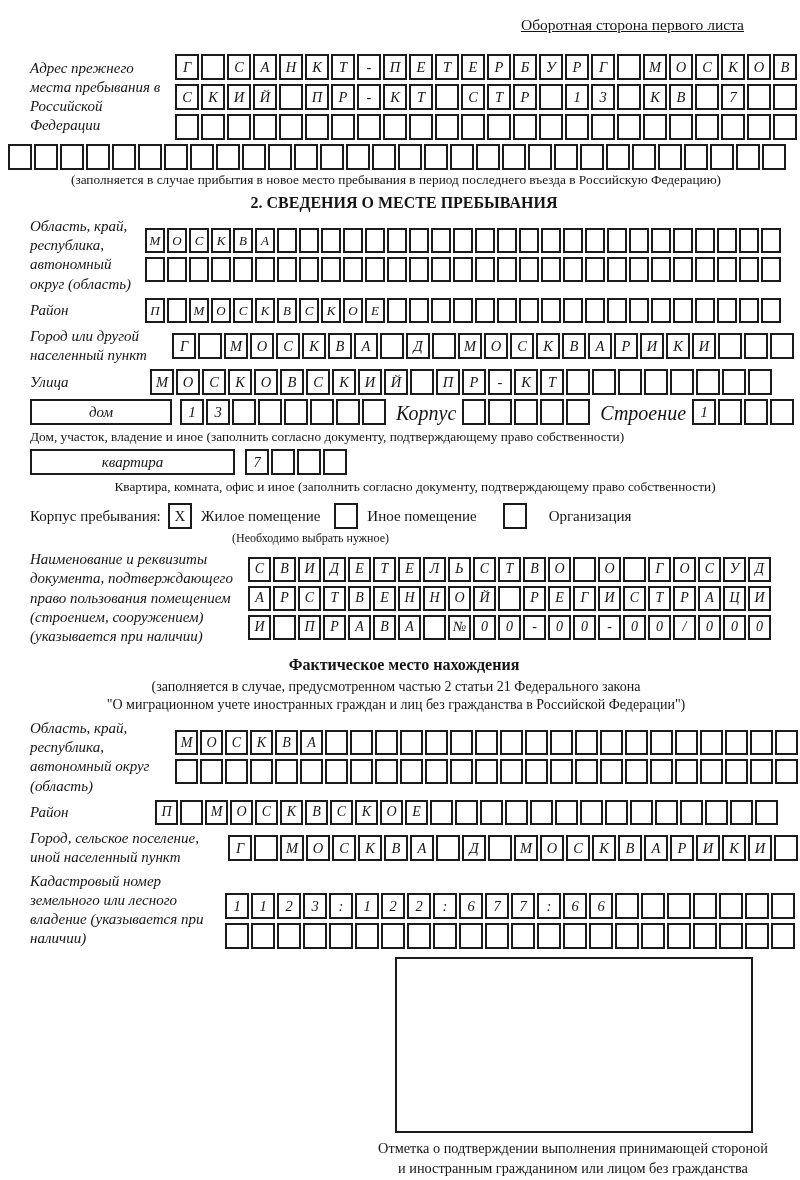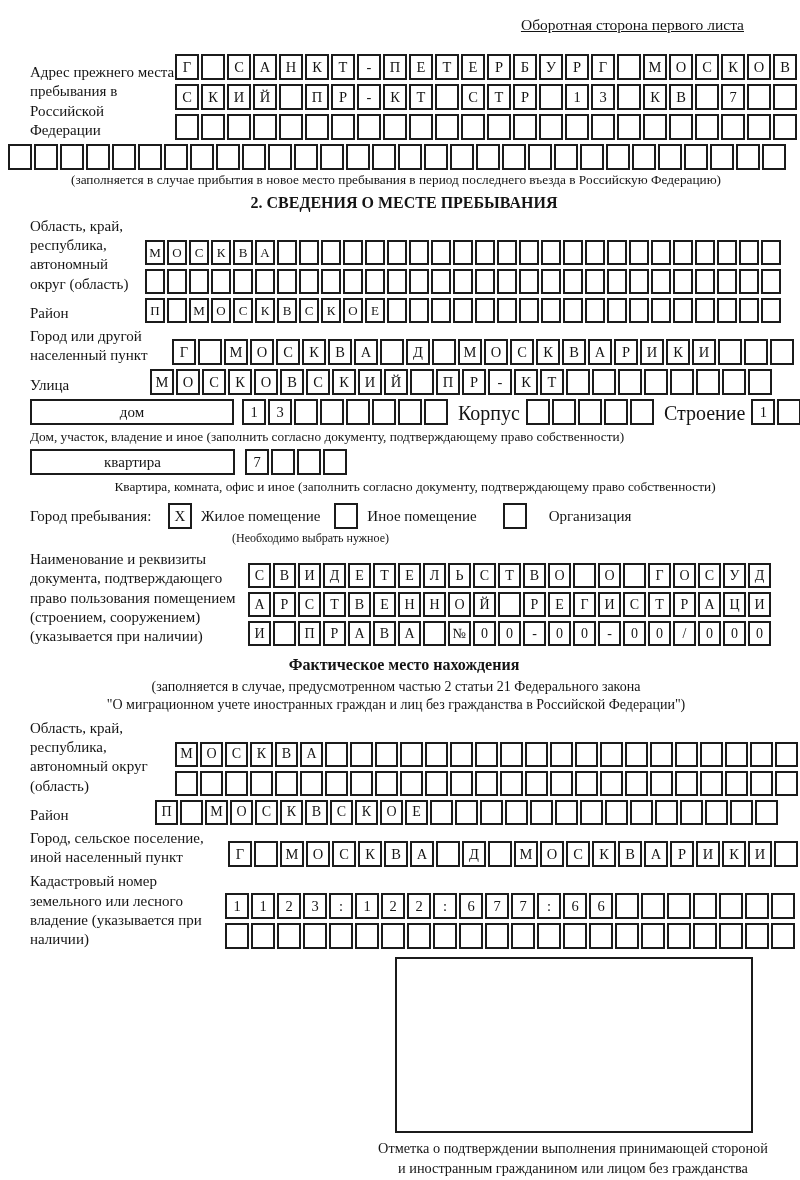--- a/index.html
+++ b/index.html
@@ -19,21 +19,21 @@
   .cell {
     flex: none; width: 24px; height: 26px;
     border: 2px solid #1b1b1b; background: #fff;
     display: flex; align-items: center; justify-content: center;
     font-size: 14.5px; line-height: 1;
   }
   .sm .cell { width: 20px; height: 25px; font-size: 13px; }
   .md .cell { width: 23px; height: 25px; font-size: 14px; }
   .cellcol { display: flex; flex-direction: column; gap: 4px; }
 
-  .frow { display: flex; align-items: flex-end; margin: 4px 0 4px 30px; }
+  .frow { display: flex; align-items: center; margin: 4px 0 4px 30px; font-style: italic; }
   .flabel { flex: none; line-height: 1.28; font-size: 15px; }
 
   .caption { text-align: center; font-size: 13.3px; margin: 2px 0 2px 0; }
   .h-bold { text-align: center; font-weight: bold; font-size: 16px; margin: 6px 0 5px 16px; }
 
   .fullrow { margin: 4px 0 2px 8px; }
 
   
   .widebox {
     flex: none; height: 26px; border: 2px solid #1b1b1b;
@@ -341,21 +341,21 @@
         <span class="cell"></span>
         <span class="cell"></span>
         <span class="cell"></span>
         <span class="cell"></span>
         <span class="cell"></span>
         <span class="cell"></span>
       </div>
   </div>
 
   <div class="frow">
-    <div class="widebox" style="width:204px">дом</div>
+    <div class="widebox" style="width:142px">дом</div>
     <div class="cells" style="margin-left:8px">
         <span class="cell">1</span>
         <span class="cell">3</span>
         <span class="cell"></span>
         <span class="cell"></span>
         <span class="cell"></span>
         <span class="cell"></span>
         <span class="cell"></span>
         <span class="cell"></span>
       </div>
@@ -382,21 +382,21 @@
     <div class="cells" style="margin-left:10px">
         <span class="cell">7</span>
         <span class="cell"></span>
         <span class="cell"></span>
         <span class="cell"></span>
       </div>
   </div>
   <div class="caption" style="text-align:center;margin-left:38px">Квартира, комната, офис и иное (заполнить согласно документу, подтверждающему право собственности)</div>
 
   <div class="checkline">
-    <div class="flabel" style="width:138px">Город пребывания:</div>
+    <div class="flabel" style="width:138px">Корпус пребывания:</div>
     <span class="cellbox">X</span>
     <span class="opt-label">Жилое помещение</span>
     <span class="cellbox"></span>
     <span class="opt-label">Иное помещение</span>
     <span class="cellbox" style="margin-left:12px"></span>
     <span class="opt-label" style="padding-left:22px">Организация</span>
   </div>
   <div class="check-note">(Необходимо выбрать нужное)</div>
 
   <div class="frow">

